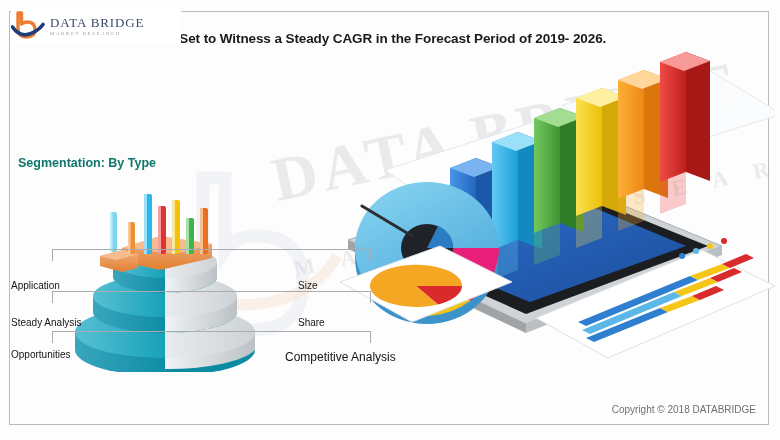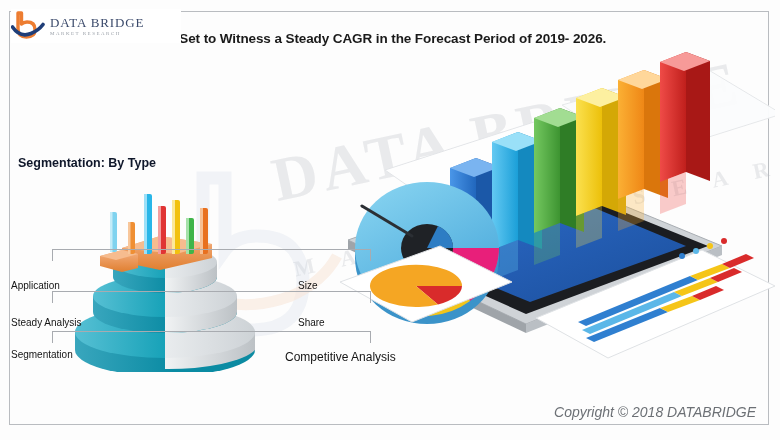--- a/index.html
+++ b/index.html
@@ -47,21 +47,21 @@
   .headline{
     position:absolute;
     left:118px;top:31px;
     font-size:13.5px;font-weight:bold;color:#1a1a1a;
     letter-spacing:-0.1px;
     z-index:5;white-space:nowrap;
   }
   
   .seg-label{
     position:absolute;left:18px;top:156px;
-    font-size:12.5px;font-weight:bold;color:#0f172a;
+    font-size:12.5px;font-weight:bold;color:#0f766e;
     z-index:5;
   }
   
   .wm-b{
     position:absolute;left:173px;top:170px;
     width:170px;height:175px;z-index:1;opacity:.5;
   }
   .wm-text{
     position:absolute;z-index:1;
     color:#e9eaec;
@@ -81,21 +81,21 @@
   .lbl{
     position:absolute;z-index:5;
     font-size:10px;color:#141414;white-space:nowrap;
   }
   .lbl.small{font-size:12px;}
   
   .illus{position:absolute;left:330px;top:50px;width:445px;height:320px;z-index:3;}
   
   .copyright{
     position:absolute;right:24px;top:404px;
-    font-size:14px;font-style:italic;color:#6c7075;
+    font-size:10px;color:#6c7075;
     z-index:5;white-space:nowrap;
   }
 </style>
 </head>
 <body>
 
 <div id="root">
 
   <div class="wm-text wm-data">DATA BRIDGE</div>
   <div class="wm-text wm-mkt">M A R K E T   R E S E A R C H</div>
@@ -331,21 +331,21 @@
     <div class="tick" style="left:370px;top:291px;height:12px;"></div>
   </div>
   <div class="conn">
     <div class="hline" style="left:52px;top:331px;width:318px;"></div>
     <div class="tick" style="left:52px;top:331px;height:12px;"></div>
     <div class="tick" style="left:370px;top:331px;height:12px;"></div>
   </div>
 
   <div class="lbl" style="left:11px;top:280px;">Application</div>
   <div class="lbl" style="left:11px;top:317px;">Steady Analysis</div>
-  <div class="lbl" style="left:11px;top:349px;">Segmentation</div>
+  <div class="lbl" style="left:11px;top:349px;">Opportunities</div>
 
   <div class="lbl" style="left:298px;top:280px;">Size</div>
   <div class="lbl" style="left:298px;top:317px;">Share</div>
   <div class="lbl small" style="left:285px;top:350px;">Competitive Analysis</div>
 
   <div class="frame"></div>
 
   <div class="headline">Market is Set to Witness a Steady CAGR in the Forecast Period of 2019- 2026.</div>
   <div class="seg-label">Segmentation: By Type</div>
 

